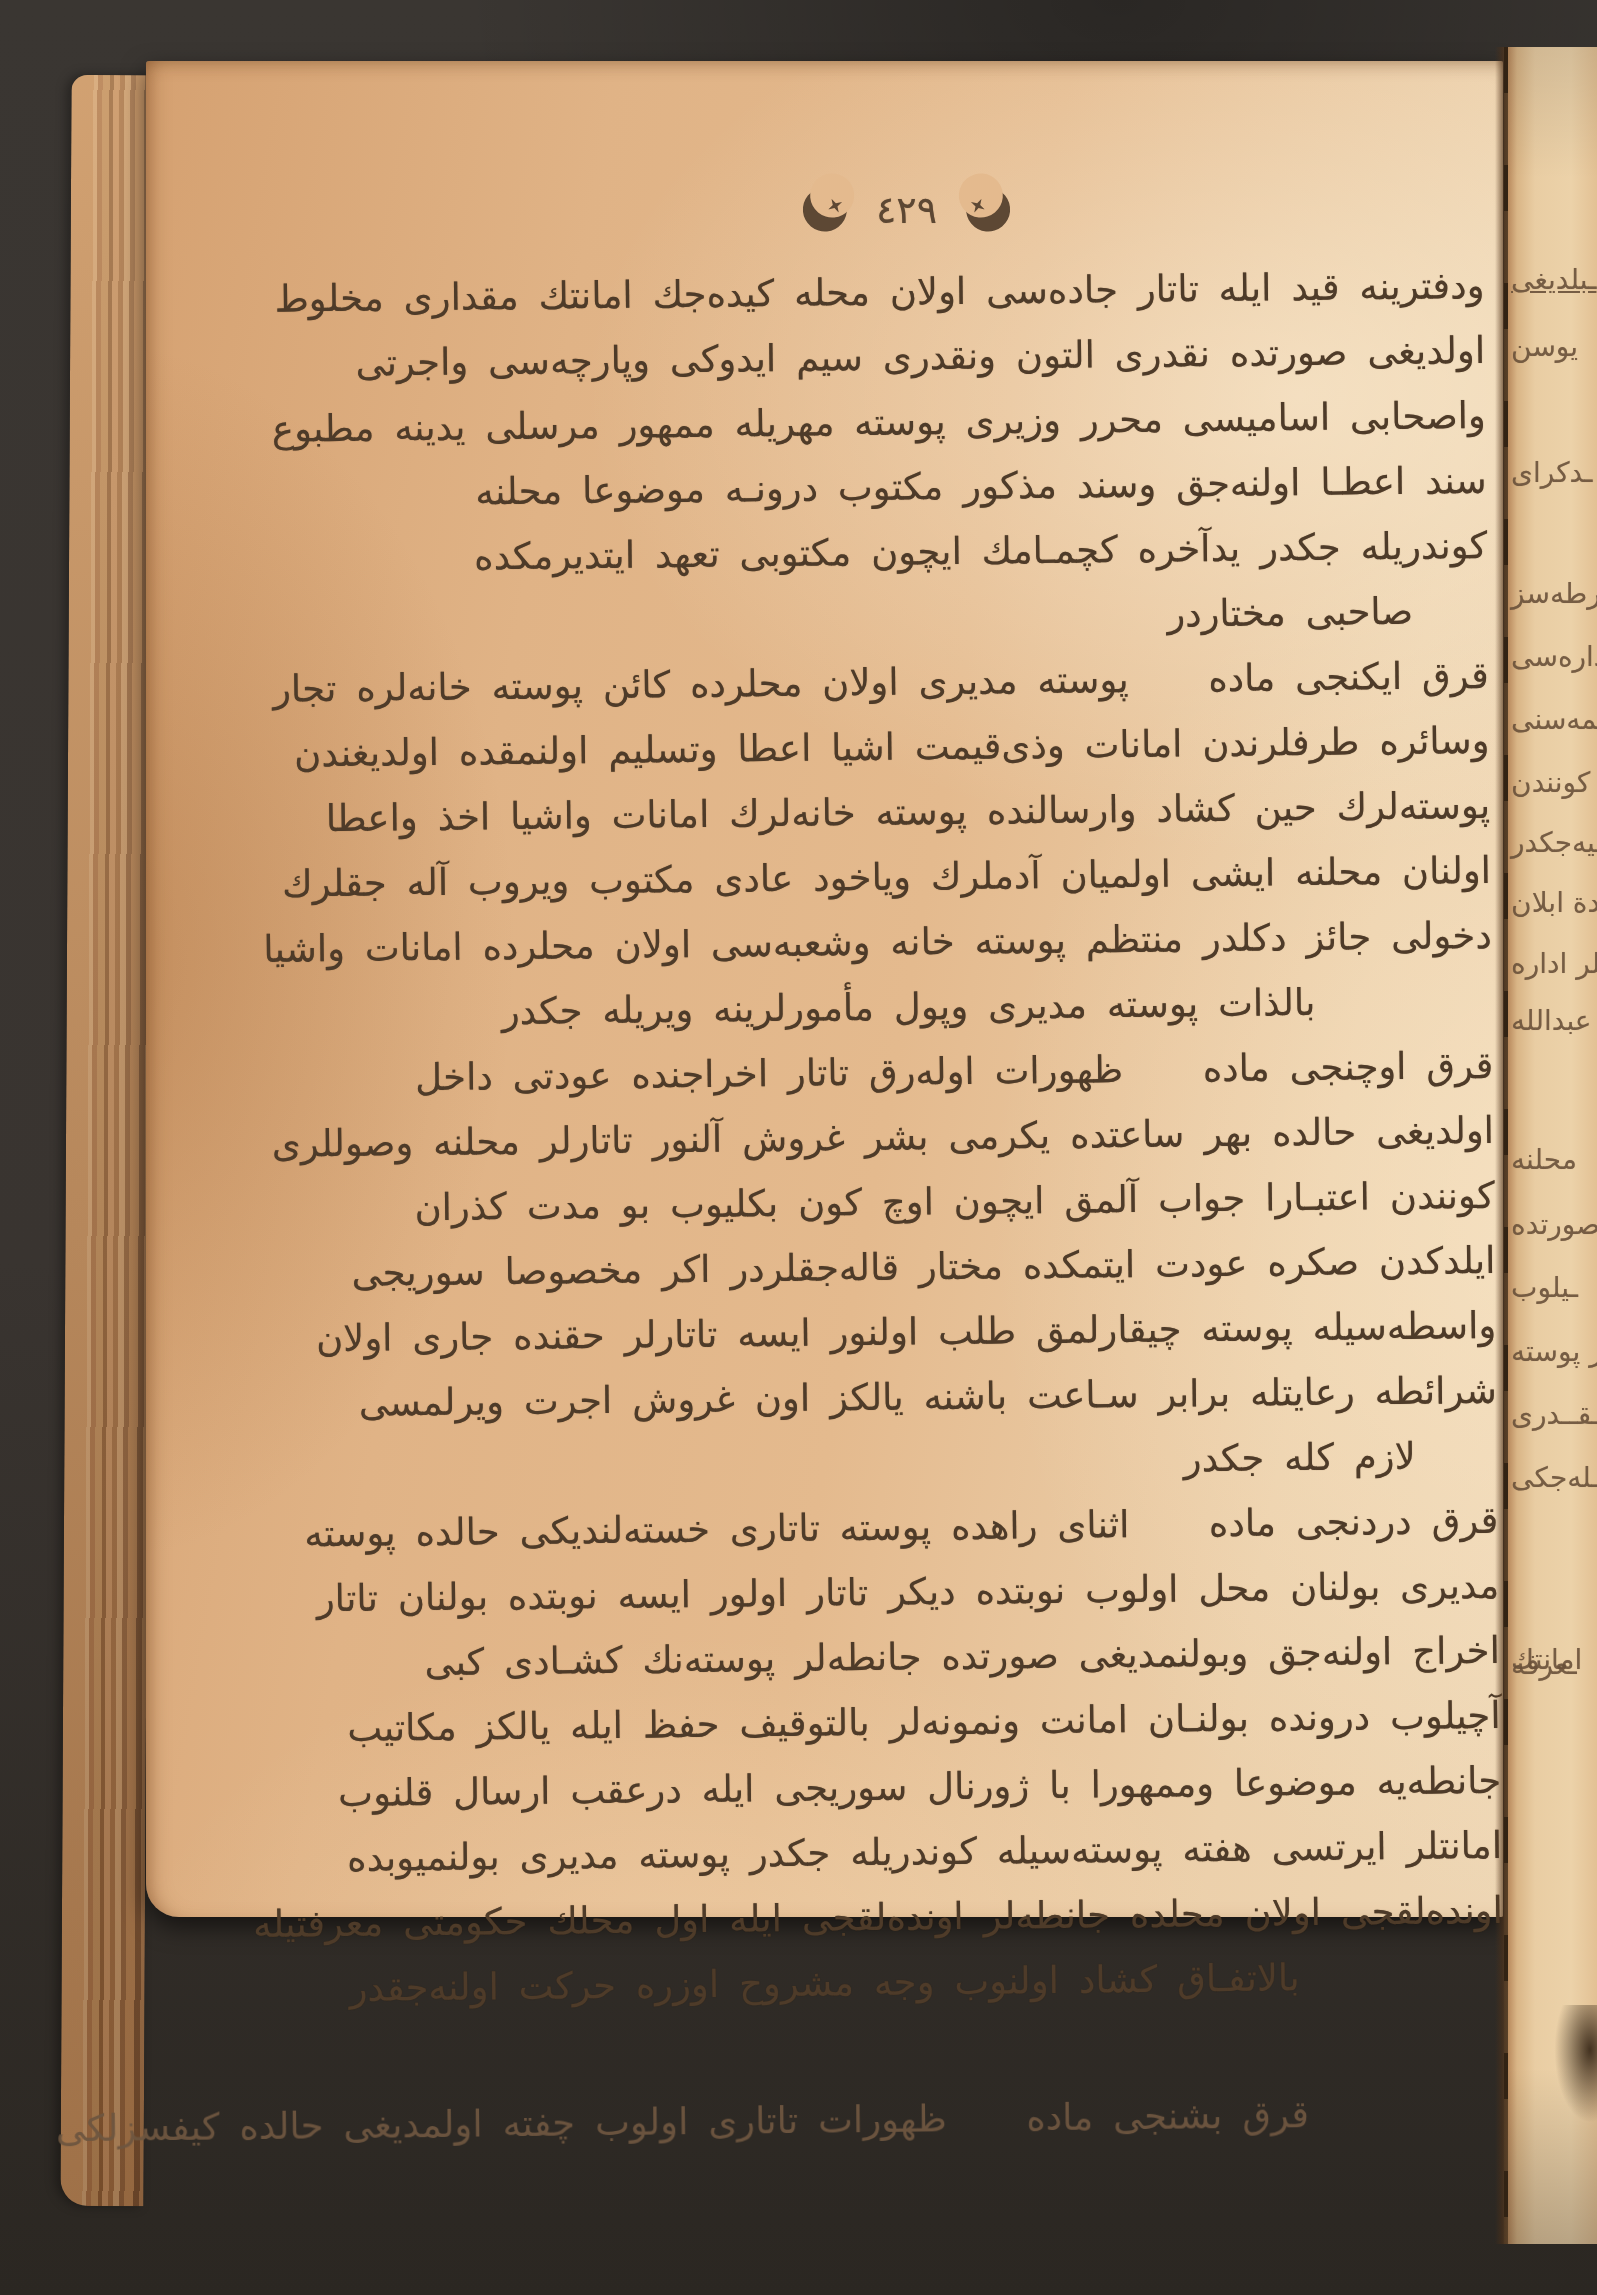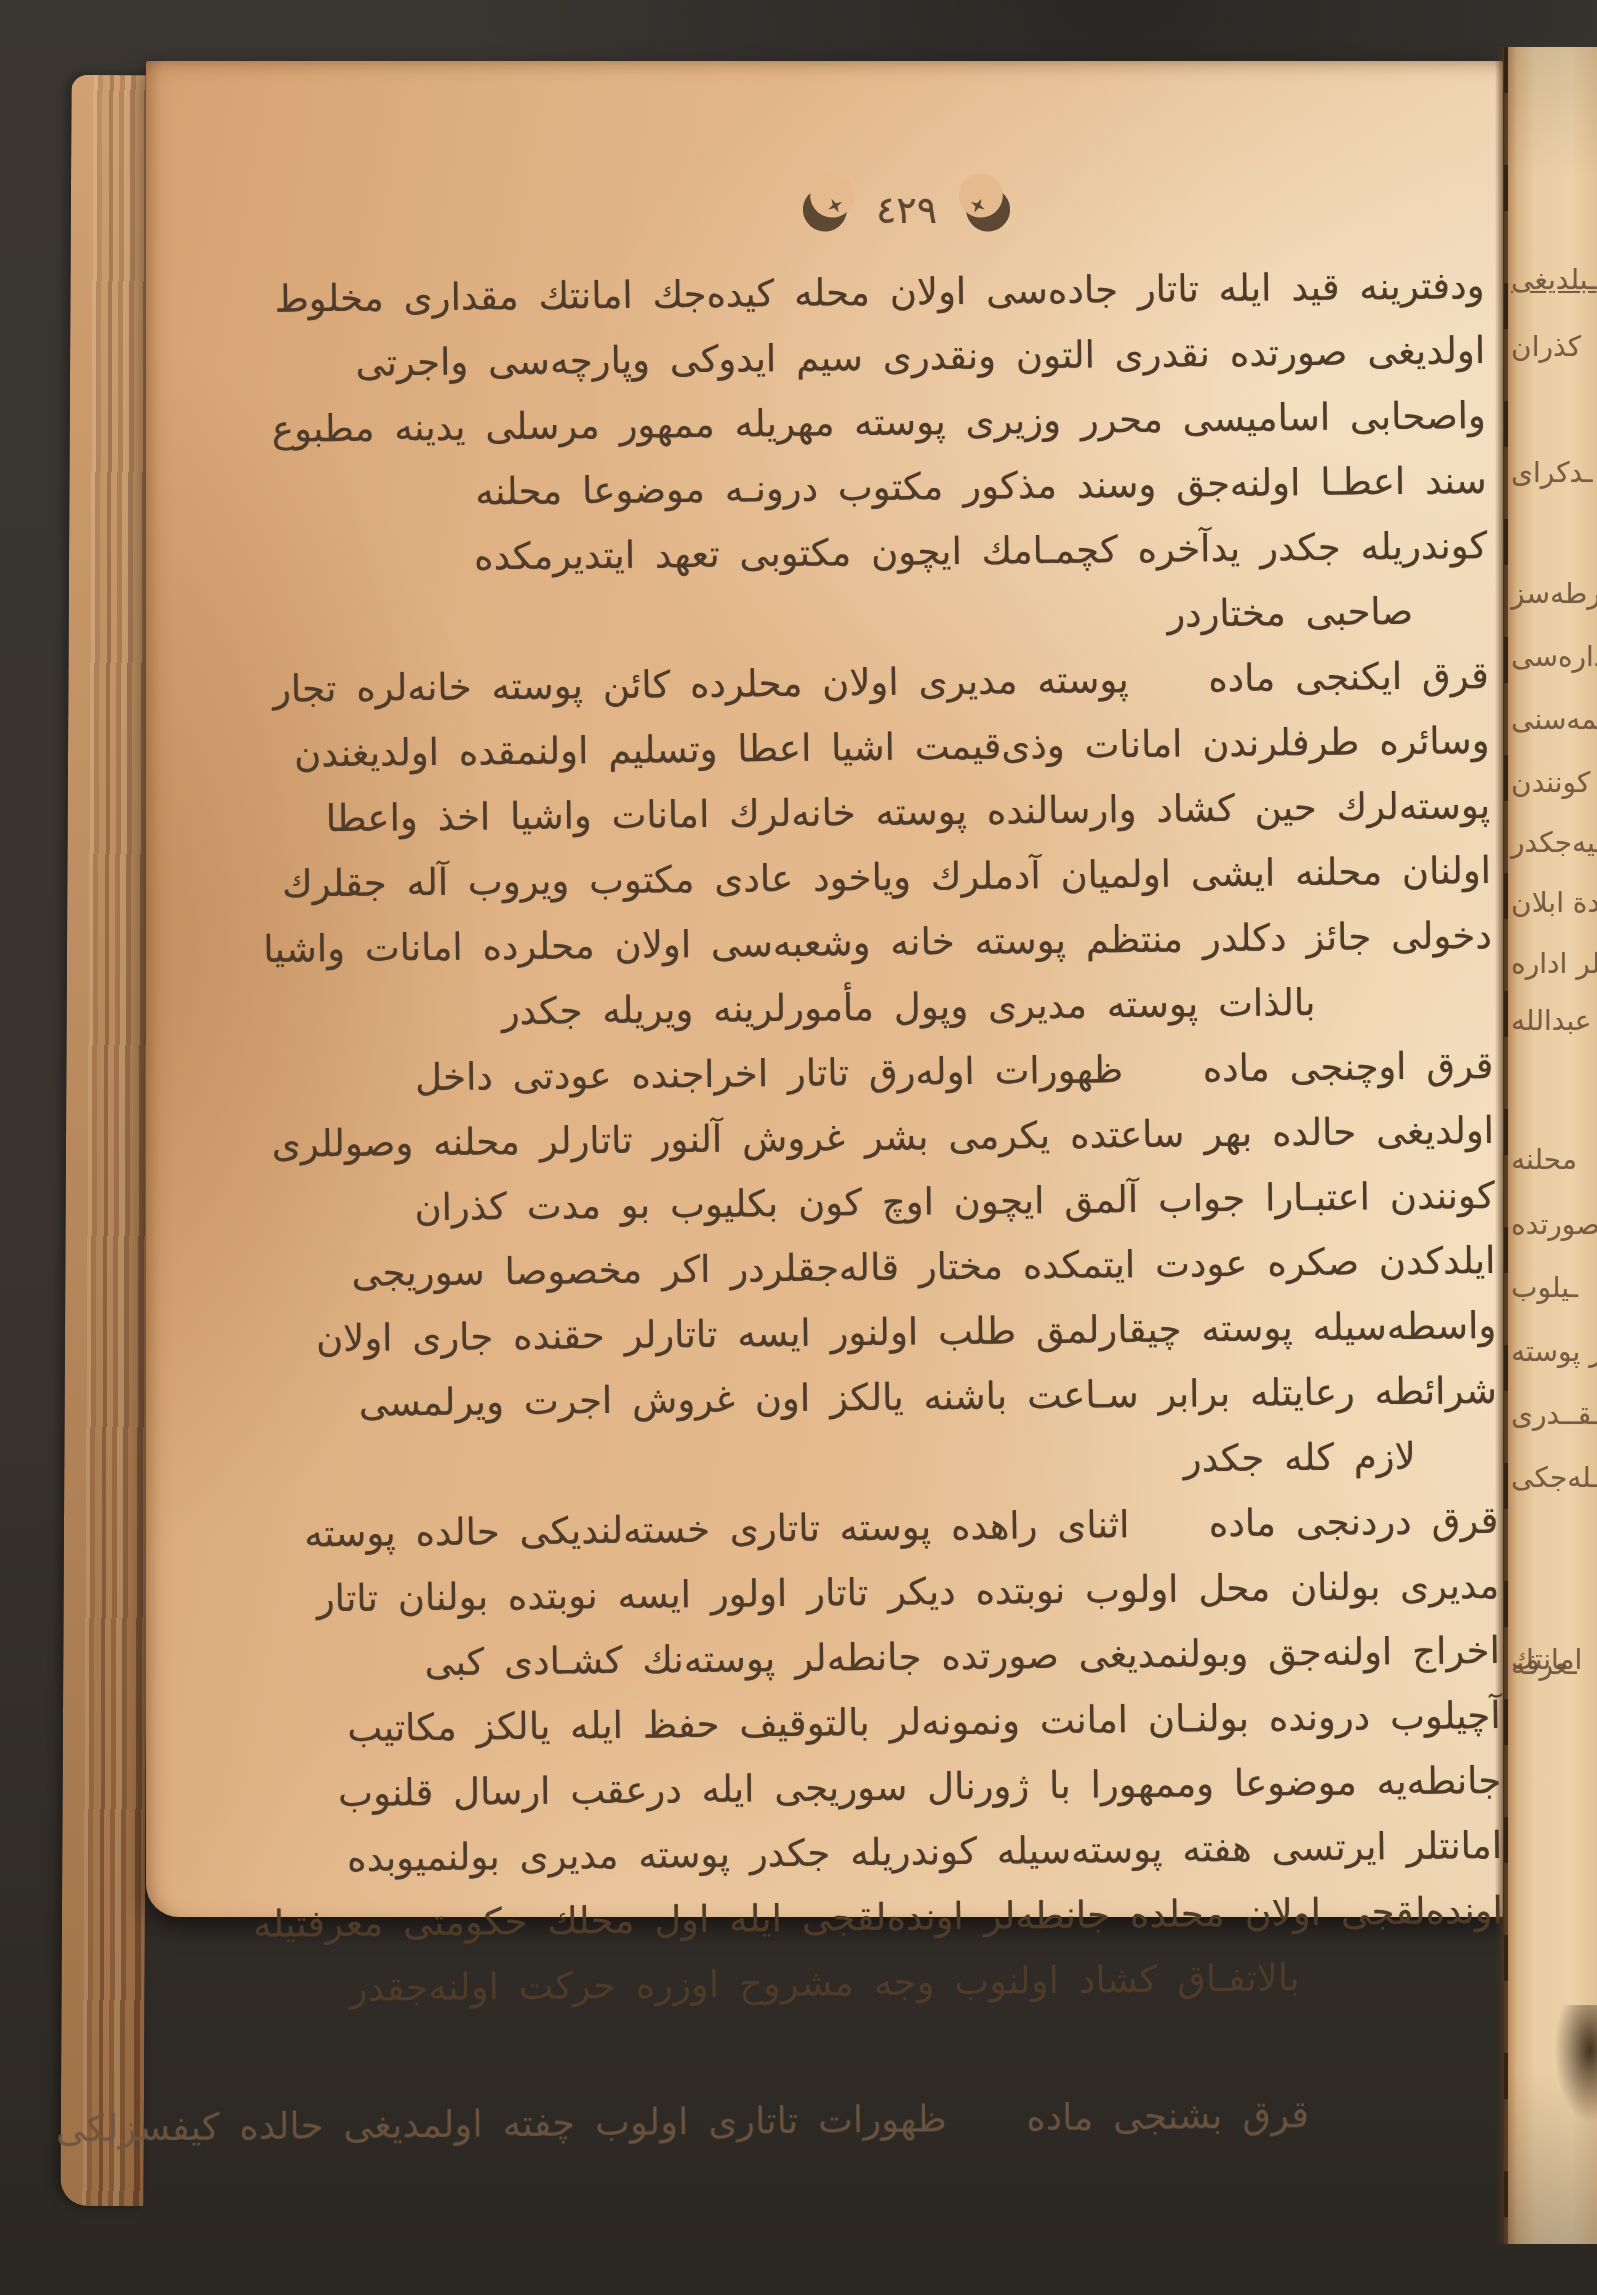--- a/index.html
+++ b/index.html
@@ -165,21 +165,21 @@
         <div class="line">اونده‌لقجی اولان محلده جانطه‌لر اونده‌لقجی ایله اول محلك حكومتی معرفتیله</div>
         <div class="line" style="margin-right: 204px;">بالاتفـاق كشاد اولنوب وجه مشروح اوزره حركت اولنه‌جقدر</div>
         <div class="line faded" style="margin-right: 196px; margin-top: 72px;">قرق بشنجی ماده    ظهورات تاتاری اولوب چفته اولمدیغی حالده كیفسزلكی</div>
       </div>
   </div>
 
   <div class="facing" id="facing">
     <div class="gutter"></div>
     <div class="stain"></div>
   <div class="frag" style="top: 216px; text-decoration: underline;">ـبلدیغی</div>
-      <div class="frag" style="top: 283px;">كذران</div>
+      <div class="frag" style="top: 283px;">یوسن</div>
       <div class="frag" style="top: 409px; text-align: right;">ـدكرای</div>
       <div class="frag" style="top: 530px;">ـورطه‌سز</div>
       <div class="frag" style="top: 593px;">اداره‌سی</div>
       <div class="frag" style="top: 656px;">ـمه‌سنی</div>
       <div class="frag" style="top: 719px;">كونندن</div>
       <div class="frag" style="top: 779px;">ـیه‌جكدر</div>
       <div class="frag" style="top: 839px;">ـدة ابلان</div>
       <div class="frag" style="top: 900px;">ـلر اداره</div>
       <div class="frag" style="top: 957px;">ـه عبدالله</div>
       <div class="frag" style="top: 1096px;">محلنه</div>

